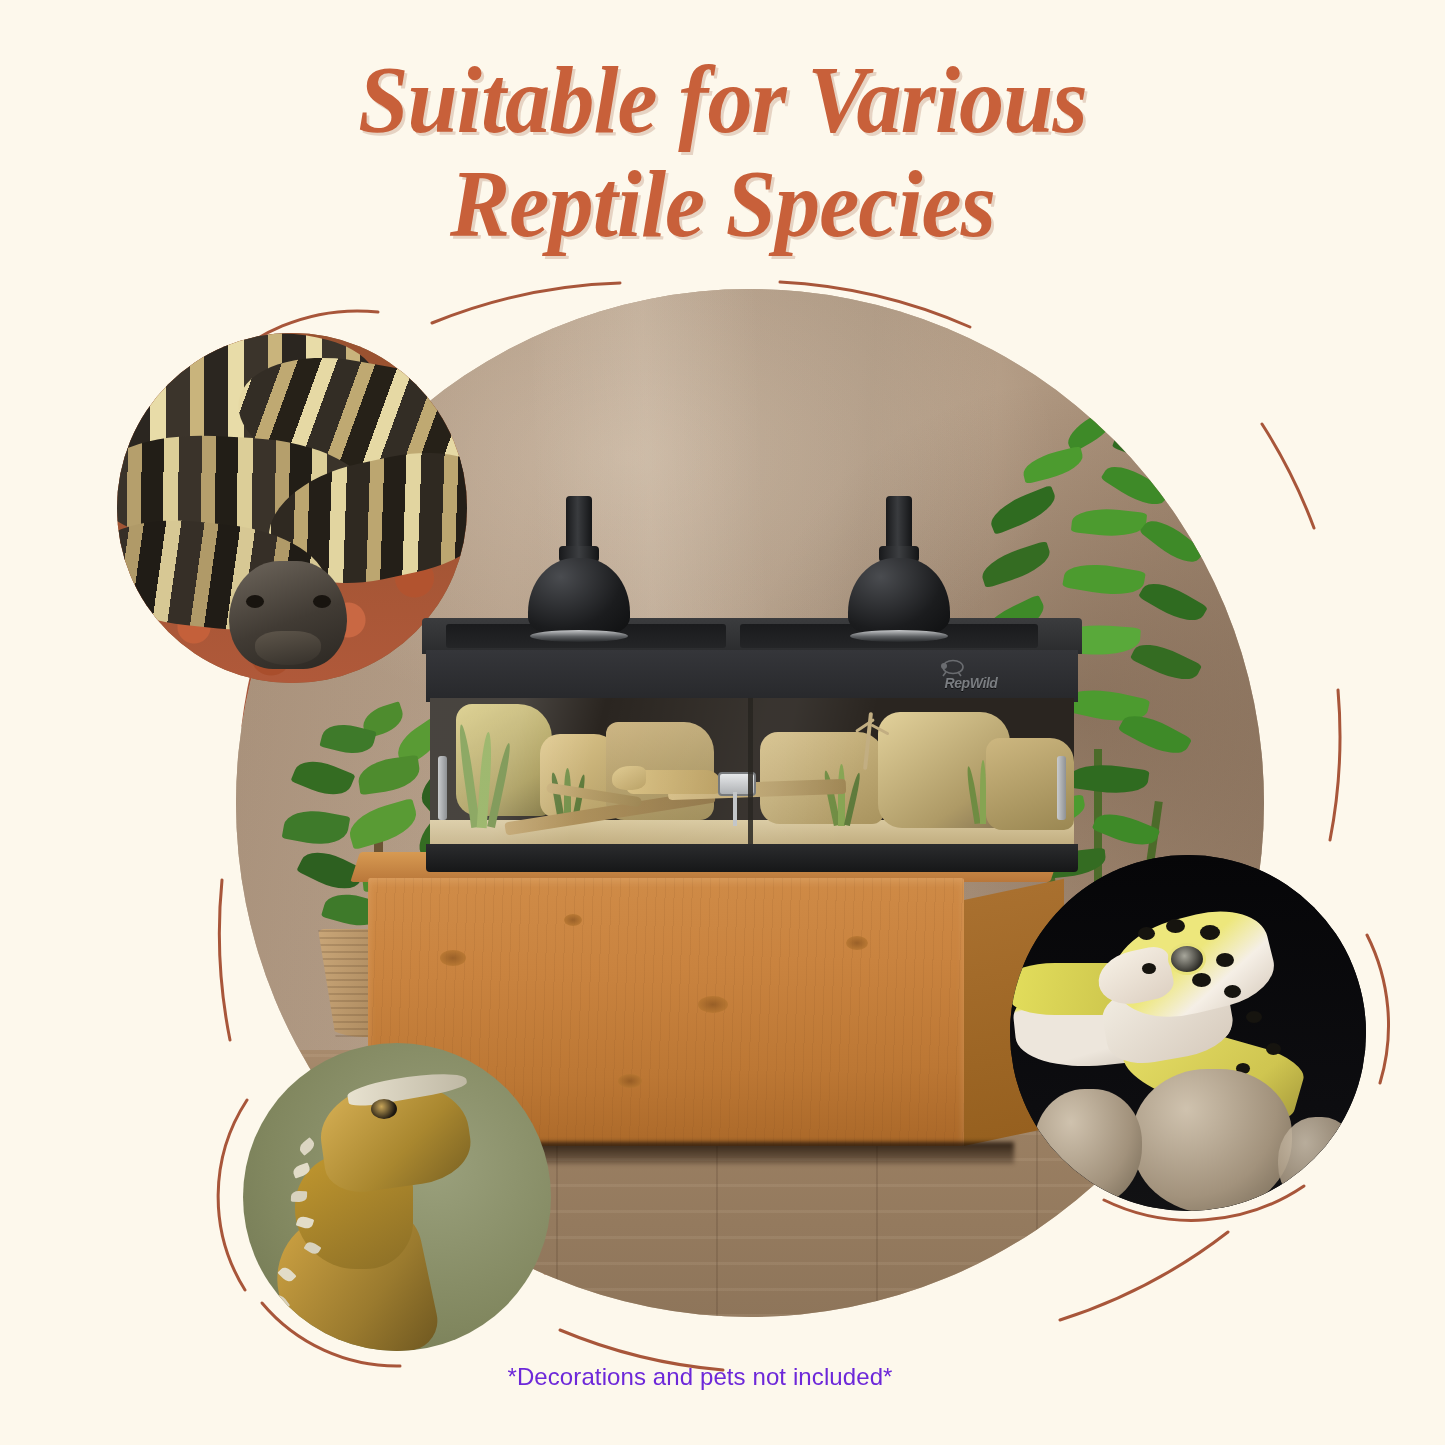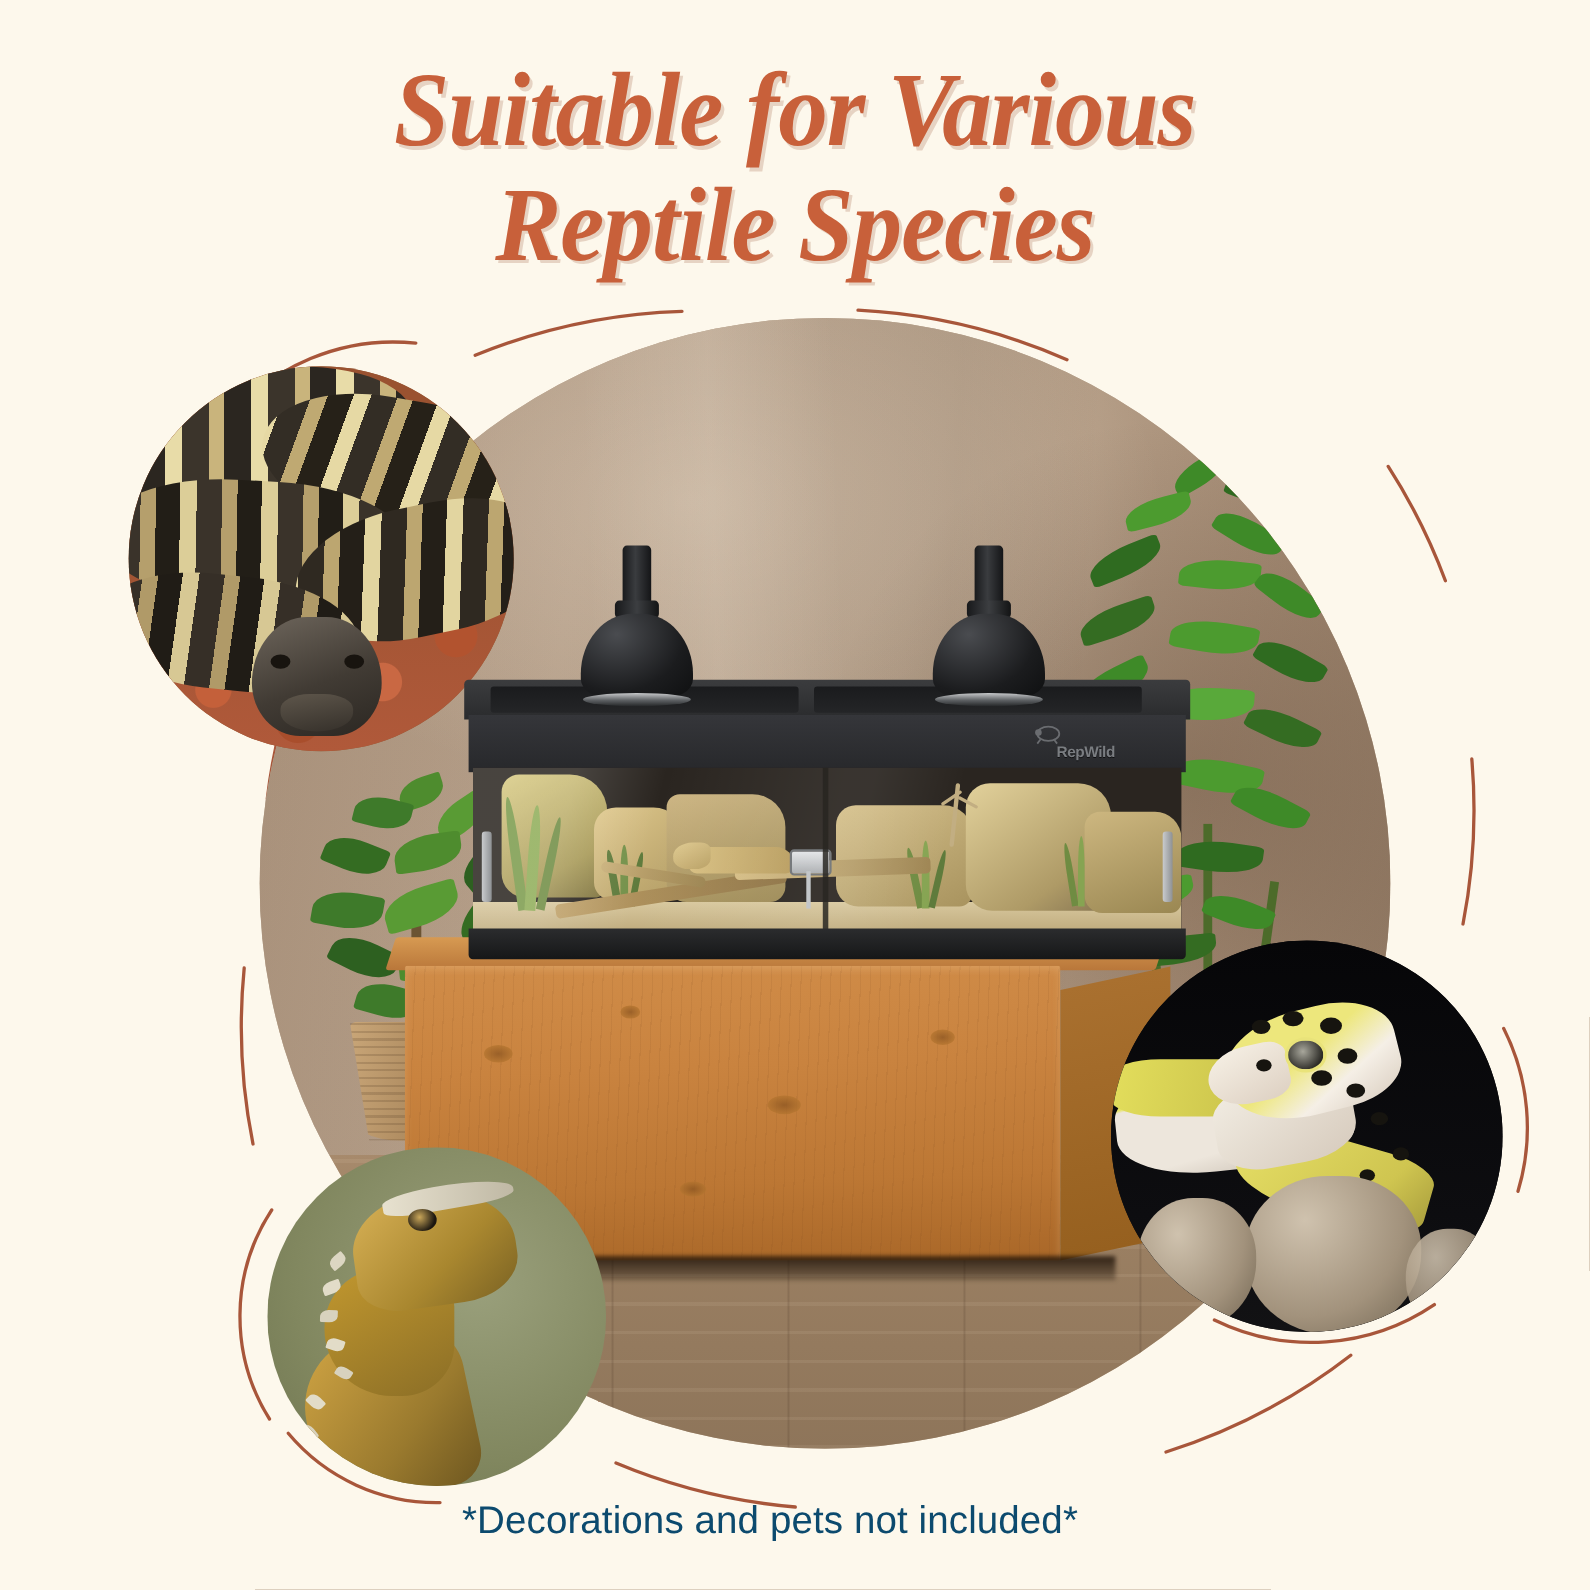--- a/index.html
+++ b/index.html
@@ -22,21 +22,21 @@
     color:#C8603A;
     text-shadow:3px 3px 0 rgba(150,80,50,.22);
     transform:scaleX(.94);
     white-space:pre-line;
   }
 
   
   .footnote{
     position:absolute;left:0;top:1363px;width:1445px;
     text-align:center;padding-right:45px;box-sizing:border-box;
-    font-size:35px;font-weight:400;color:#0c4a6e;
+    font-size:24px;font-weight:400;color:#6d28d9;
     letter-spacing:.1px;
   }
 
   
   .circ{position:absolute;border-radius:50%;overflow:hidden;}
 
   
   #main-circle{
     left:236px;top:289px;width:1028px;height:1028px;
     background:#BCA893;
@@ -304,22 +304,22 @@
     </div>
 
     <div class="terra-frame">
 
       <div style="position:absolute;right:62px;top:8px;width:90px;height:36px;">
         <svg width="90" height="36" viewBox="0 0 90 36">
           <ellipse cx="27" cy="9" rx="10" ry="6.5" fill="none" stroke="#6A6C70" stroke-width="1.6"></ellipse>
           <circle cx="18" cy="8" r="3" fill="#6A6C70"></circle>
           <path d="M20 14 l-3 4 M32 14 l3 4" stroke="#6A6C70" stroke-width="1.6" fill="none"></path>
         </svg>
-        <div style="position:absolute;left:16px;top:17px;width:90px;text-align:center;
-                    font-family:'Liberation Sans',sans-serif;font-weight:700;
+        <div style="position:absolute;left:0;top:17px;width:90px;text-align:center;
+                    font-family:'Liberation Sans',sans-serif;font-weight:700;font-style:italic;
                     font-size:14px;letter-spacing:-.4px;color:#7A7D81;
                     text-shadow:0 1px 0 rgba(0,0,0,.6);">RepWild</div>
       </div>
     </div>
 
     <div class="terra-glass">
 
       <div class="sand"></div>
       <div class="rock" style="left:26px;top:6px;width:96px;height:112px;background:linear-gradient(150deg,#D9CB84,#A89A58 70%,#7E7340);border-radius:16px 34px 12px 22px;"></div>
       <div class="rock" style="left:110px;top:36px;width:82px;height:84px;background:linear-gradient(140deg,#E0C98E,#B19B63);border-radius:20px 28px 10px 16px;"></div>

